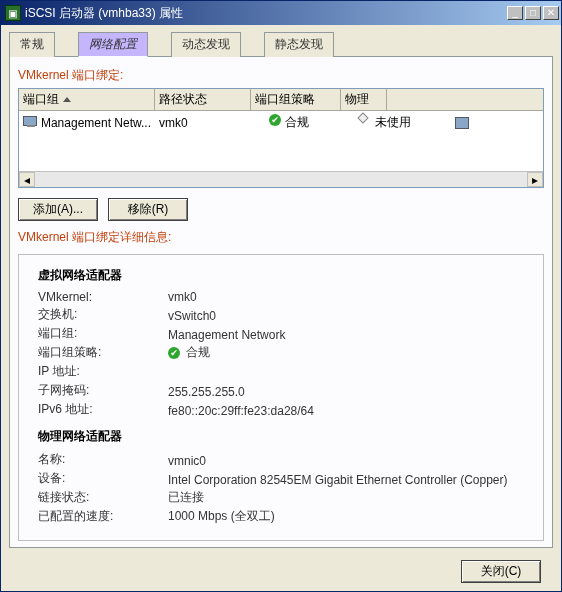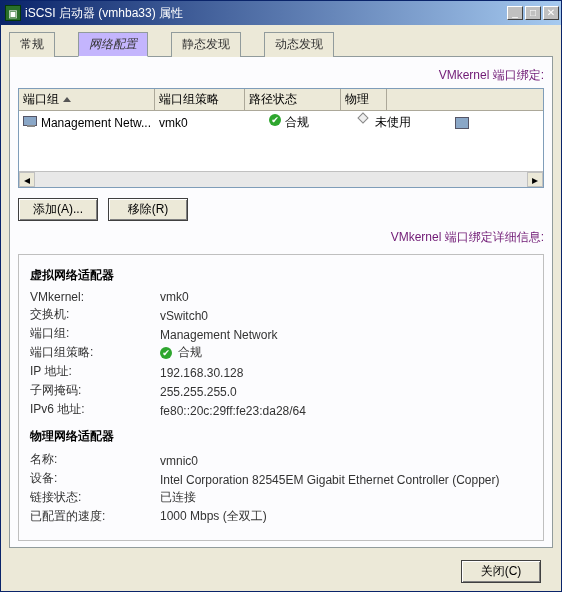--- a/index.html
+++ b/index.html
@@ -72,21 +72,21 @@
     flex:1;
     margin:0 8px 6px 8px;
     border:1px solid #919b9c;
     border-top:none;
     background:#fcfcfe;
     padding:6px 8px;
     display:flex;
     flex-direction:column;
     overflow:hidden;
   }
-  .section-label { margin:4px 0 4px 0; color:#701a75;text-align:right; }
+  .section-label { margin:4px 0 4px 0; color:#c2410c; }
   .grid {
     border:1px solid #7f9db9;
     background:#fff;
     height:100px;
     display:flex;flex-direction:column;
     overflow:hidden;
   }
   .grid-head {
     display:flex;
     background:#ece9d8;
@@ -124,21 +124,21 @@
   .sb-btn{width:16px;border:1px solid #c0c0c0;background:#ece9d8;display:flex;align-items:center;justify-content:center;}
   .cfg-icon{width:14px;height:12px;background:#8aa7c7;border:1px solid #556;}
   .btn-row { display:flex; justify-content:flex-start; gap:10px; margin:10px 18px 4px 0; }
   .btn {
     min-width:80px; padding:2px 10px; text-align:center;
     background:#ece9d8;border:1px solid #404040;
     box-shadow:inset 1px 1px #fff, inset -1px -1px #808080;
     cursor:default;
   }
   .details {
-    border:1px solid #bfbfbf; padding:8px 11px; margin-top:4px;
+    border:1px solid #bfbfbf; padding:8px 19px; margin-top:4px;
     flex:1;overflow:auto;
   }
   .dhdr { font-weight:bold; margin:4px 0 6px 0; }
   .kv { display:flex; margin:2px 0; align-items:flex-end; }
   .kv .k { width:130px; color:#333; }
   .kv .v { flex:1; color:#333; display:flex;align-items:center;gap:6px; }
   .bottom-row { display:flex; justify-content:flex-end; padding:6px 20px 8px 0; }
 </style>
 </head>
 <body>
@@ -151,36 +151,36 @@
     <div class="win-btns">
       <div class="win-btn">_</div>
       <div class="win-btn">□</div>
       <div class="win-btn">✕</div>
     </div>
   </div>
 
   <div class="tabs">
     <div class="tab">常规</div>
     <div class="tab active">网络配置</div>
+    <div class="tab">动态发现</div>
     <div class="tab">静态发现</div>
-    <div class="tab">动态发现</div>
   </div>
 
   <div class="tab-body">
 
     <div class="section-label">VMkernel 端口绑定:</div>
 
     <div class="grid">
       <div class="grid-head">
         <div class="gh c0">
           <span>端口组</span>
           <span class="sort-ind"></span>
         </div>
+        <div class="gh c3">路径状态</div>
         <div class="gh c2">端口组策略</div>
-        <div class="gh c3">路径状态</div>
         <div class="gh c4">物理</div>
       </div>
       <div class="grid-body">
         <div class="gr">
           <div class="gc c0">
             <span class="nic-icon"></span>
             <span>Management Netw...</span>
           </div>
           <div class="gc c1">vmk0</div>
           <div class="gc c2">
@@ -227,21 +227,20 @@
       </div>
       <div class="kv">
         <div class="k">端口组策略:</div>
         <div class="v">
           <span class="check-ok"></span>
           <span>合规</span>
         </div>
       </div>
       <div class="kv">
         <div class="k">IP 地址:</div>
-        <div class="v">192.168.30.128</div>
       </div>
       <div class="kv">
         <div class="k">子网掩码:</div>
         <div class="v">255.255.255.0</div>
       </div>
       <div class="kv">
         <div class="k">IPv6 地址:</div>
         <div class="v">fe80::20c:29ff:fe23:da28/64</div>
       </div>
 

